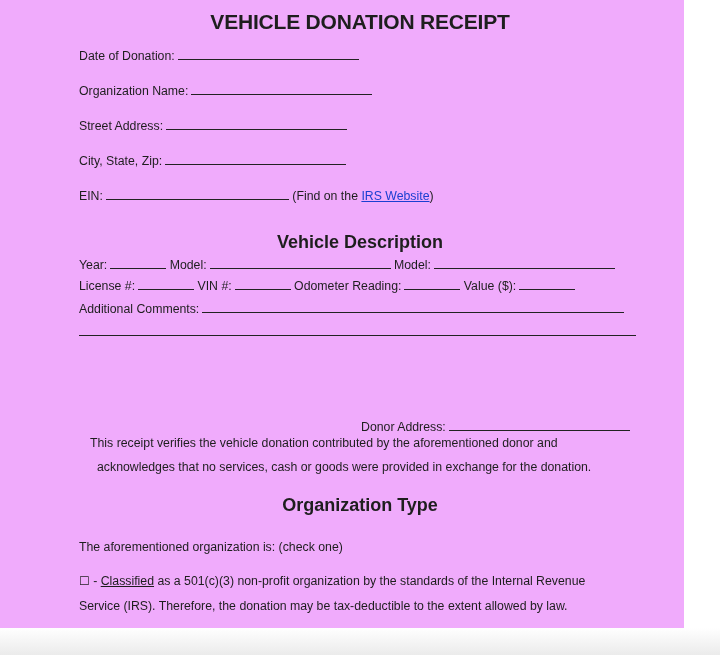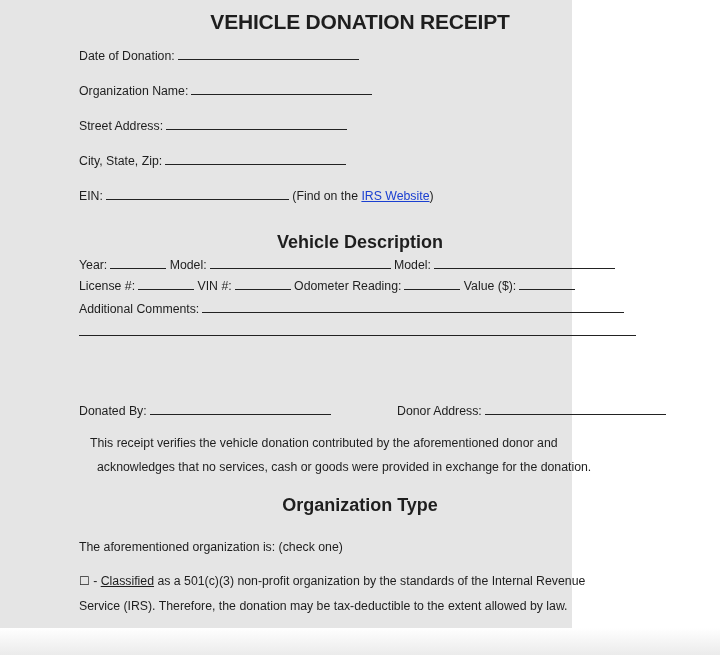--- a/index.html
+++ b/index.html
@@ -1,18 +1,18 @@
 <!DOCTYPE html>
 <html><head>
   <meta charset="utf-8">
   <style>
     html, body { margin:0; padding:0; background:#fff; }
     body { width:720px; height:659px; overflow:hidden; position:relative;
       font-family:"Liberation Sans", sans-serif; color:#1e1e1e; }
-    .page { position:absolute; left:0; top:0; width:572px; height:659px; background:#e5e5e5; }
+    .page { position:absolute; left:0; top:0; width:684px; height:659px; background:#f0abfc; }
     .abs { position:absolute; white-space:nowrap; }
     .title { font-size:21px; font-weight:bold; left:0; width:720px; text-align:center; top:10px; letter-spacing:-0.2px; }
     .h2 { font-size:18px; font-weight:bold; left:0; width:720px; text-align:center; }
     .txt { font-size:12.3px; }
     .u { display:inline-block; border-bottom:1px solid #222; height:12px; vertical-align:baseline; margin-left:3px; }
     .link { color:#1a3fd1; text-decoration:underline; }
     .ul { text-decoration:underline; }
     .cb { font-size:12px; }
     .shadow { position:absolute; left:0; top:628px; width:720px; height:31px;
       background:linear-gradient(#ffffff, #f1f1f1 60%, #e8e8e8); }
@@ -56,24 +56,21 @@
     <span>Odometer Reading:</span><span class="u" style="width:56px"></span>
     <span>Value ($):</span><span class="u" style="width:56px"></span>
   </div>
 
   <div class="abs txt" style="left:79px;top:300px;">
     <span>Additional Comments:</span><span class="u" style="width:422px"></span>
   </div>
   <div class="abs" style="left:79px;top:335px;width:557px;border-bottom:1px solid #222;"></div>
 
 
-  <div class="abs txt" style="left:79px;top:402px;">
-    <span>Donated By:</span><span class="u" style="width:181px"></span>
-  </div>
-  <div class="abs txt" style="left:361px;top:402px;margin-left:36px;">
+  <div class="abs txt" style="left:361px;top:418px;">
     <span>Donor Address:</span><span class="u" style="width:181px"></span>
   </div>
 
   <div class="abs txt" style="left:79px;top:436px;margin-left:11px;">This receipt verifies the vehicle donation contributed by the aforementioned donor and</div>
   <div class="abs txt" style="left:97px;top:460px;">acknowledges that no services, cash or goods were provided in exchange for the donation.</div>
 
   <div class="abs h2" style="top:495px;">Organization Type</div>
 
   <div class="abs txt" style="left:79px;top:540px;">The aforementioned organization is: (check one)</div>
 

